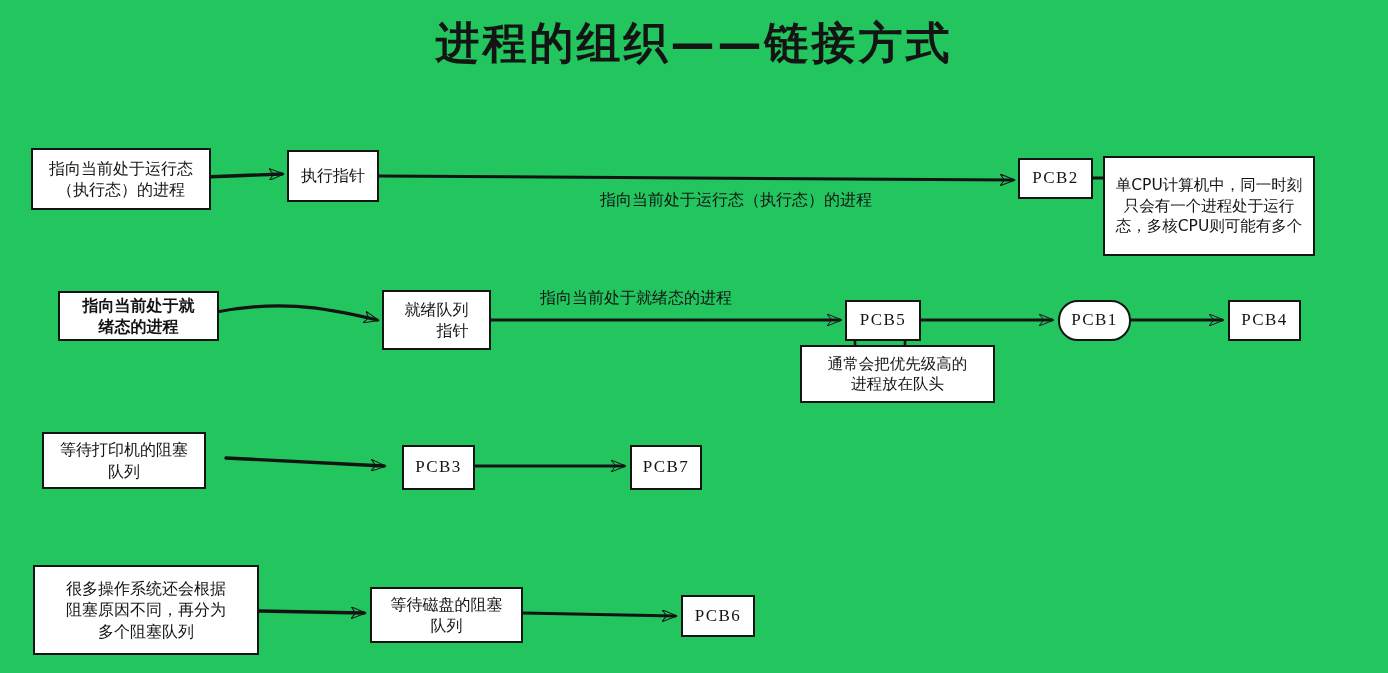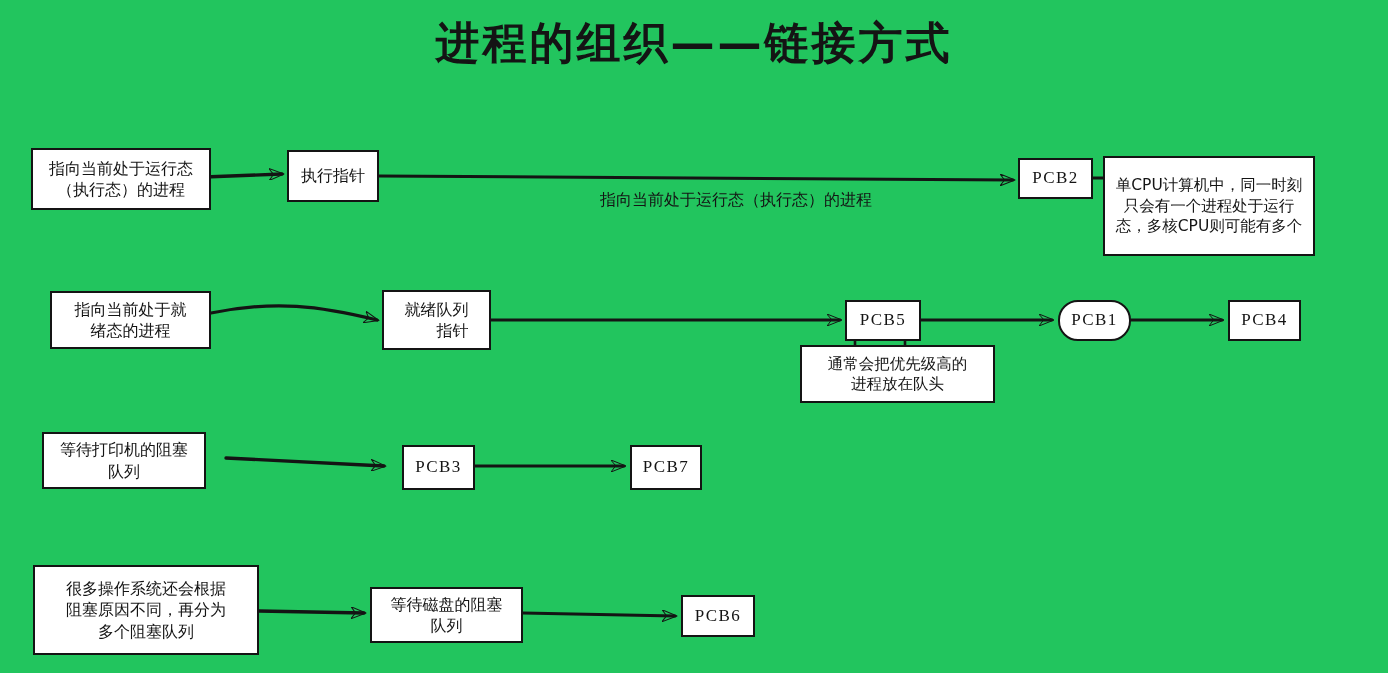--- a/index.html
+++ b/index.html
@@ -124,26 +124,27 @@
   <div class="node" style="left:287px; top:150px; width:92px; height:52px;">执行指针</div>
 
   <div class="edge-label" style="left:600px; top:142px;margin-top:48px;">指向当前处于运行态（执行态）的进程</div>
 
   <div class="node pcb" style="left:1018px; top:158px; width:75px; height:41px;">PCB2</div>
 
   <div class="node note" style="left:1103px; top:128px; width:212px; height:100px;margin-top:28px;">单CPU计算机中，同一时刻
 只会有一个进程处于运行
 态，多核CPU则可能有多个</div>
 
-  <div class="node" style="left:50px; top:291px; width:161px; height:58px;">指向当前处于就
+  <div class="node" style="left:58px; top:291px; width:161px; height:50px;font-weight:bold;">指向当前处于就
 绪态的进程</div>
 
   <div class="node" style="left:382px; top:290px; width:109px; height:60px;text-align:right;">就绪队列
 指针</div>
 
+  <div class="edge-label" style="left:540px; top:288px;">指向当前处于就绪态的进程</div>
 
   <div class="node pcb" style="left:845px; top:300px; width:76px; height:41px;">PCB5</div>
 
   <div class="node pcb" style="left:1058px; top:300px; width:73px; height:41px;border-radius:20px;">PCB1</div>
 
   <div class="node pcb" style="left:1228px; top:300px; width:73px; height:41px;text-align:right;">PCB4</div>
 
   <div class="node note" style="left:800px; top:345px; width:195px; height:58px;">通常会把优先级高的
 进程放在队头</div>
 

